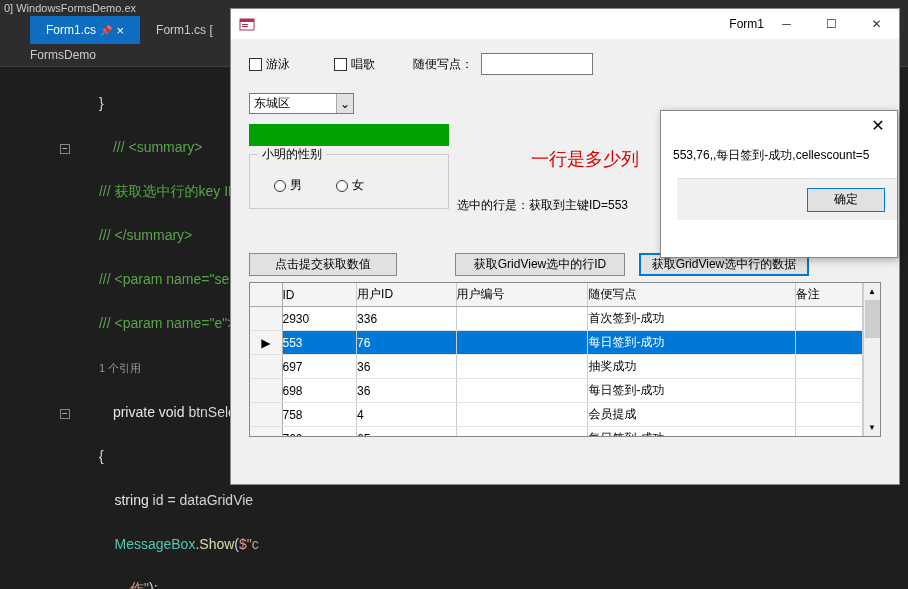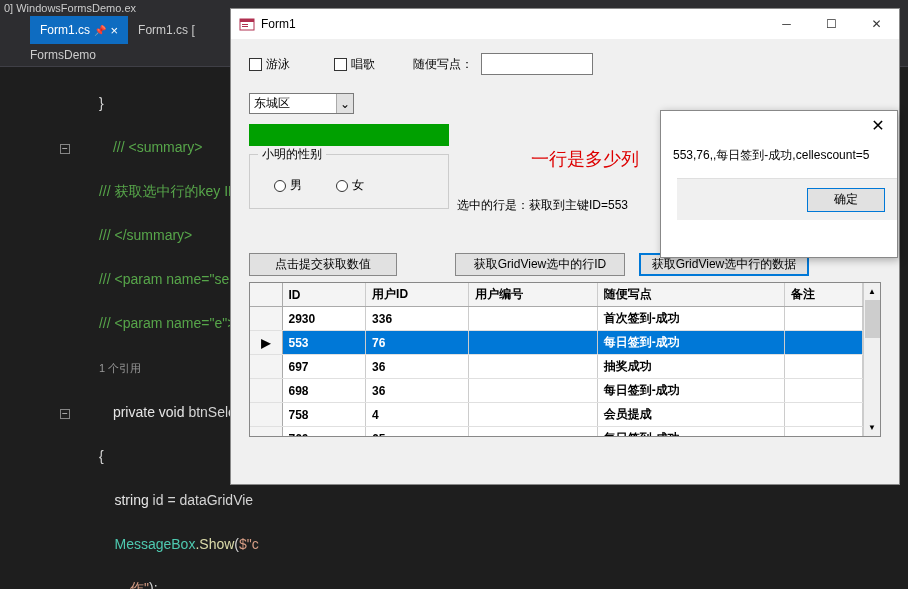--- a/index.html
+++ b/index.html
@@ -2,40 +2,40 @@
 <html><head>
 <meta charset="utf-8">
 <style>
 * { box-sizing: border-box; margin: 0; padding: 0; font-family: "Microsoft YaHei", "SimSun", Arial, sans-serif; }
 body { width: 908px; height: 589px; background: #1e1e1e; overflow: hidden; position: relative; }
 
 
 .ide-bg { position: absolute; inset: 0; background: #1e1e1e; }
 .ide-top { height: 16px; background: #2d2d30; display: flex; align-items: center; padding-left: 4px; color: #ccc; font-size: 11px; }
 .ide-tabs { background: #2d2d30; display: flex; height: 28px; padding-left: 30px; }
-.ide-tab { padding: 5px 10px; font-size: 12px; color: #ccc; display: flex; align-items: center; gap: 4px; }
+.ide-tab { padding: 5px 16px; font-size: 12px; color: #ccc; display: flex; align-items: center; gap: 4px; }
 .ide-tab.active { background: #0e6cc1; color: #fff; }
 .ide-tab .pin { font-size: 10px; }
 .ide-tab .close { font-size: 13px; }
 .ide-sub { background: #2d2d30; padding: 4px 10px 4px 30px; color: #ccc; font-size: 12px; border-bottom: 1px solid #3f3f46; }
 .code-area { position: absolute; left: 0; top: 70px; right: 0; bottom: 0; background: #1e1e1e; color: #d4d4d4; font-family: Consolas, monospace; font-size: 14px; line-height: 22px; padding-left: 30px; white-space: pre; overflow: hidden; }
 .kw { color: #e5e5e5; }
 .cm { color: #57a64a; }
 .str { color: #d69d85; }
 .typ { color: #4ec9b0; }
 .mth { color: #dcdcaa; }
 .ref { color: #9a9a9a; font-size: 11px; }
 .fold-box { display: inline-block; width: 10px; height: 10px; border: 1px solid #858585; text-align: center; line-height: 8px; font-size: 10px; margin-right: 4px; }
 .code-line { position: relative; padding-left: 30px; }
 
 
 .winform { position: absolute; left: 230px; top: 8px; width: 670px; height: 477px; background: #f0f0f0; border: 1px solid #888; font-size: 12px; }
 .titlebar { height: 30px; background: #fff; display: flex; align-items: center; padding-left: 8px; border-bottom: 0; }
 .title-icon { width: 16px; height: 16px; margin-right: 6px; }
-.title-text { flex: 1; color: #000; font-size: 12px; }
+.title-text { flex: 1; color: #000; font-size: 12px; text-align: right; }
 .win-btns { display: flex; }
 .win-btn { width: 45px; height: 30px; display: flex; align-items: center; justify-content: center; color: #333; }
 
 .form-body { padding: 14px 18px 0 18px; position: relative; }
 .top-row { display: flex; align-items: center; gap: 8px; margin-bottom: 18px; }
 .checkbox { display: flex; align-items: center; gap: 4px; }
 .checkbox-box { width: 13px; height: 13px; border: 1px solid #333; background: #fff; }
 .text-input { width: 112px; height: 22px; border: 1px solid #7a7a7a; background: #fff; padding: 0 2px; }
 .combo { width: 105px; height: 21px; border: 1px solid #7a7a7a; background: #fff; display: flex; align-items: center; justify-content: space-between; padding: 0 0 0 4px; margin-bottom: 10px; }
 .combo-btn { width: 17px; height: 19px; border-left: 1px solid #aaa; display: flex; align-items: center; justify-content: center; background: #e1e1e1; }
@@ -50,21 +50,21 @@
 .btn-row { display: flex; gap: 14px; margin-top: 44px; }
 .btn { height: 23px; border: 1px solid #888; background: #e1e1e1; padding: 0 10px; font-size: 12px; display: flex; align-items: center; font-family: "SimSun", Arial; }
 .btn-wide { width: 148px; justify-content: center; }
 .btn-wide2 { width: 170px; justify-content: center; }
 .btn-hl { border: 2px solid #0078d7; background: #e1e1e1; }
 
 
 .grid-wrap { margin-top: 6px; border: 1px solid #888; background: #969696; height: 155px; display: flex; }
 .grid { flex: 1; background: #fff; font-size: 12px; overflow: hidden; }
 .grid table { border-collapse: collapse; width: 100%; }
-.grid th, .grid td { border-right: 1px solid #ccc; border-bottom: 1px solid #e0e0e0; padding: 3px 6px; height: 22px; text-align: left; font-weight: bold; }
+.grid th, .grid td { border-right: 1px solid #ccc; border-bottom: 1px solid #e0e0e0; padding: 3px 0; height: 22px; text-align: left; font-weight: normal; }
 .grid th { background: #f4f4f4; border-bottom: 1px solid #aaa; }
 .grid .rowhdr { width: 32px; background: #f4f4f4; border-right: 1px solid #aaa; text-align: center; }
 .grid tr.selected td { background: #0078d7; color: #fff; }
 .grid tr.selected .rowhdr { background: #f4f4f4; color: #000; }
 .grid-scroll { width: 17px; background: #f0f0f0; border-left: 1px solid #ccc; display: flex; flex-direction: column; }
 .scroll-btn { height: 17px; display: flex; align-items: center; justify-content: center; font-size: 8px; background: #f0f0f0; }
 .scroll-track { flex: 1; background: #f0f0f0; position: relative; }
 .scroll-thumb { position: absolute; top: 0; width: 15px; left: 1px; height: 38px; background: #cdcdcd; }
 
 

